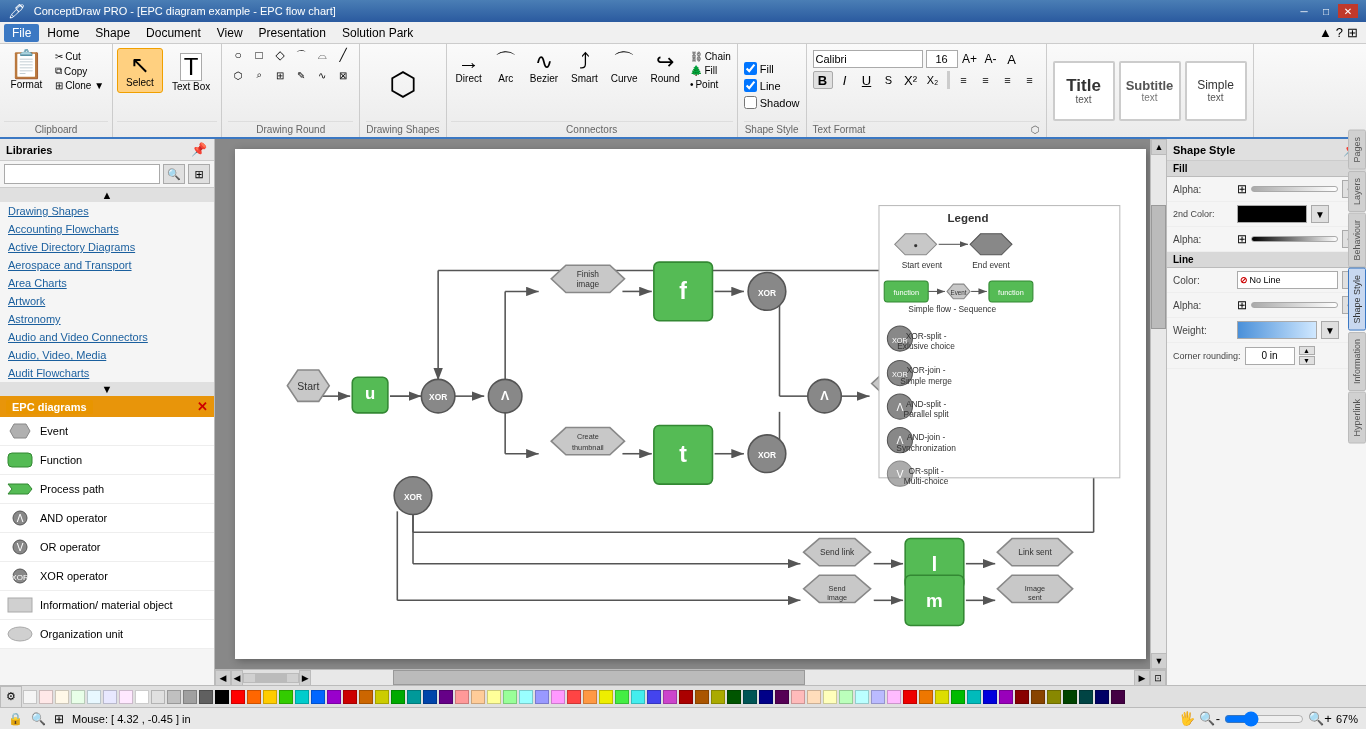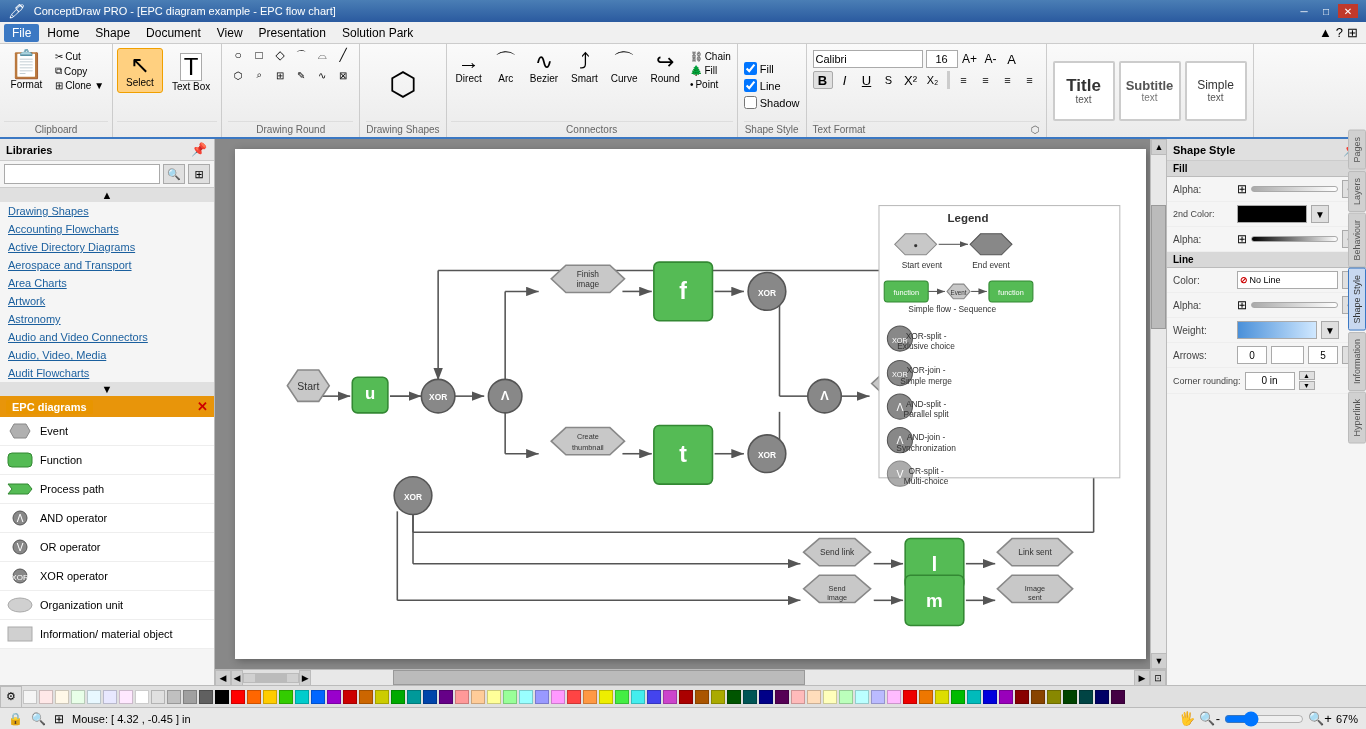--- a/index.html
+++ b/index.html
@@ -464,32 +464,32 @@
           <svg width="28" height="18">
               <circle cx="14" cy="9" r="7" fill="#888" stroke="#555" stroke-width="1"></circle>
               <text x="14" y="13" text-anchor="middle" font-size="8" fill="white">XOR</text>
             </svg>
         </div>
         <span>XOR operator</span>
       </div>
       <div class="epc-item">
         <div class="epc-icon">
           <svg width="28" height="18">
-              <ellipse cx="14" cy="9" rx="12" ry="7" fill="#d0d0d0" stroke="#aaa" stroke-width="1"></ellipse>
+              <rect x="2" y="2" width="24" height="14" fill="#d0d0d0" stroke="#aaa" stroke-width="1"></rect>
             </svg>
         </div>
-        <span>Organization unit</span>
+        <span>Information/ material object</span>
       </div>
       <div class="epc-item">
         <div class="epc-icon">
           <svg width="28" height="18">
-              <rect x="2" y="2" width="24" height="14" fill="#d0d0d0" stroke="#aaa" stroke-width="1"></rect>
+              <ellipse cx="14" cy="9" rx="12" ry="7" fill="#d0d0d0" stroke="#aaa" stroke-width="1"></ellipse>
             </svg>
         </div>
-        <span>Information/ material object</span>
+        <span>Organization unit</span>
       </div>
     </div>
   </div>
 
   <div class="canvas-area">
     <div class="canvas-paper">
 
       <div style="position:absolute; right:0; top:0; bottom:0; width:16px; background:#e0e0e0; border-left:1px solid #bbb; display:flex; flex-direction:column; z-index:10;">
         <div style="width:16px;height:16px;background:#d0d0d0;border:1px solid #bbb;display:flex;align-items:center;justify-content:center;font-size:9px;cursor:pointer;">▲</div>
         <div style="flex:1; background:#e8e8e8; position:relative;">
@@ -739,27 +739,20 @@
       <div style="flex:1; height:6px; background:linear-gradient(to right, #aaa, #fff); border:1px solid #aaa; border-radius:3px;"></div>
       <div style="width:18px;height:18px;background:#e0e0e0;border:1px solid #aaa;cursor:pointer;display:flex;align-items:center;justify-content:center;font-size:10px;">↺</div>
     </div>
 
     <div style="display:flex; align-items:center; padding:3px 6px; gap:4px; border-bottom:1px solid #eee; font-size:10px;">
       <span style="width:60px; color:#444;">Weight:</span>
       <div style="width:80px; height:18px; background:linear-gradient(to right, #4a90d9, #d0e8ff); border:1px solid #aaa; cursor:pointer;"></div>
       <div style="width:18px;height:18px;background:#e0e0e0;border:1px solid #aaa;cursor:pointer;display:flex;align-items:center;justify-content:center;font-size:10px;">▼</div>
     </div>
 
-    <div style="display:flex; align-items:center; padding:3px 6px; gap:4px; border-bottom:1px solid #eee; font-size:10px;">
-      <span style="width:60px; color:#444;">Arrows:</span>
-      <input type="text" style="width: 30px; height: 18px; border: 1px solid rgb(170, 170, 170); font-size: 10px; text-align: center;" value="0">
-      <div style="flex:1; height:18px; background:white; border:1px solid #aaa; cursor:pointer;"></div>
-      <input type="text" style="width: 30px; height: 18px; border: 1px solid rgb(170, 170, 170); font-size: 10px; text-align: center;" value="5">
-      <div style="width:18px;height:18px;background:#e0e0e0;border:1px solid #aaa;cursor:pointer;display:flex;align-items:center;justify-content:center;font-size:10px;">▼</div>
-    </div>
 
     <div style="display:flex; align-items:center; padding:3px 6px; gap:4px; border-bottom:1px solid #eee; font-size:10px;">
       <span style="color:#444; font-size:9px;">Corner rounding:</span>
       <input type="text" style="width: 50px; height: 18px; border: 1px solid rgb(170, 170, 170); font-size: 10px; text-align: center;" value="0 in">
       <div style="display:flex; flex-direction:column; gap:1px;">
         <div style="width:16px;height:9px;background:#e0e0e0;border:1px solid #aaa;cursor:pointer;display:flex;align-items:center;justify-content:center;font-size:7px;">▲</div>
         <div style="width:16px;height:9px;background:#e0e0e0;border:1px solid #aaa;cursor:pointer;display:flex;align-items:center;justify-content:center;font-size:7px;">▼</div>
       </div>
     </div>
 

